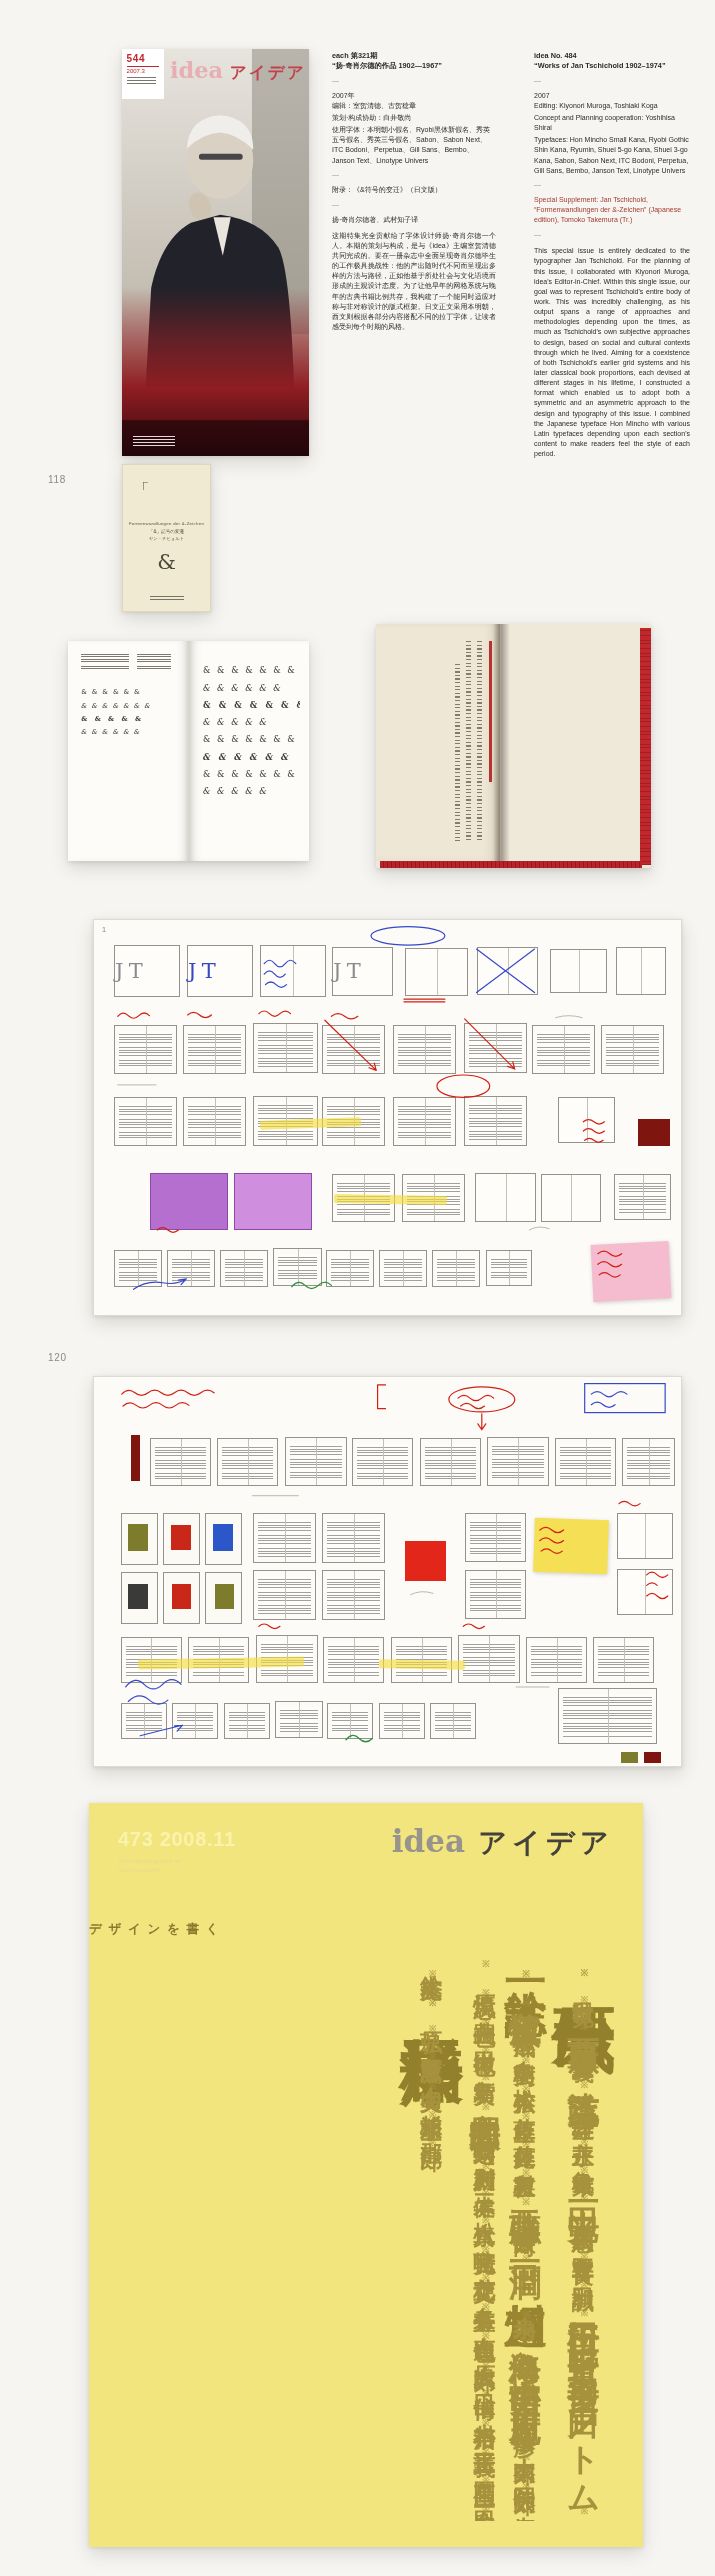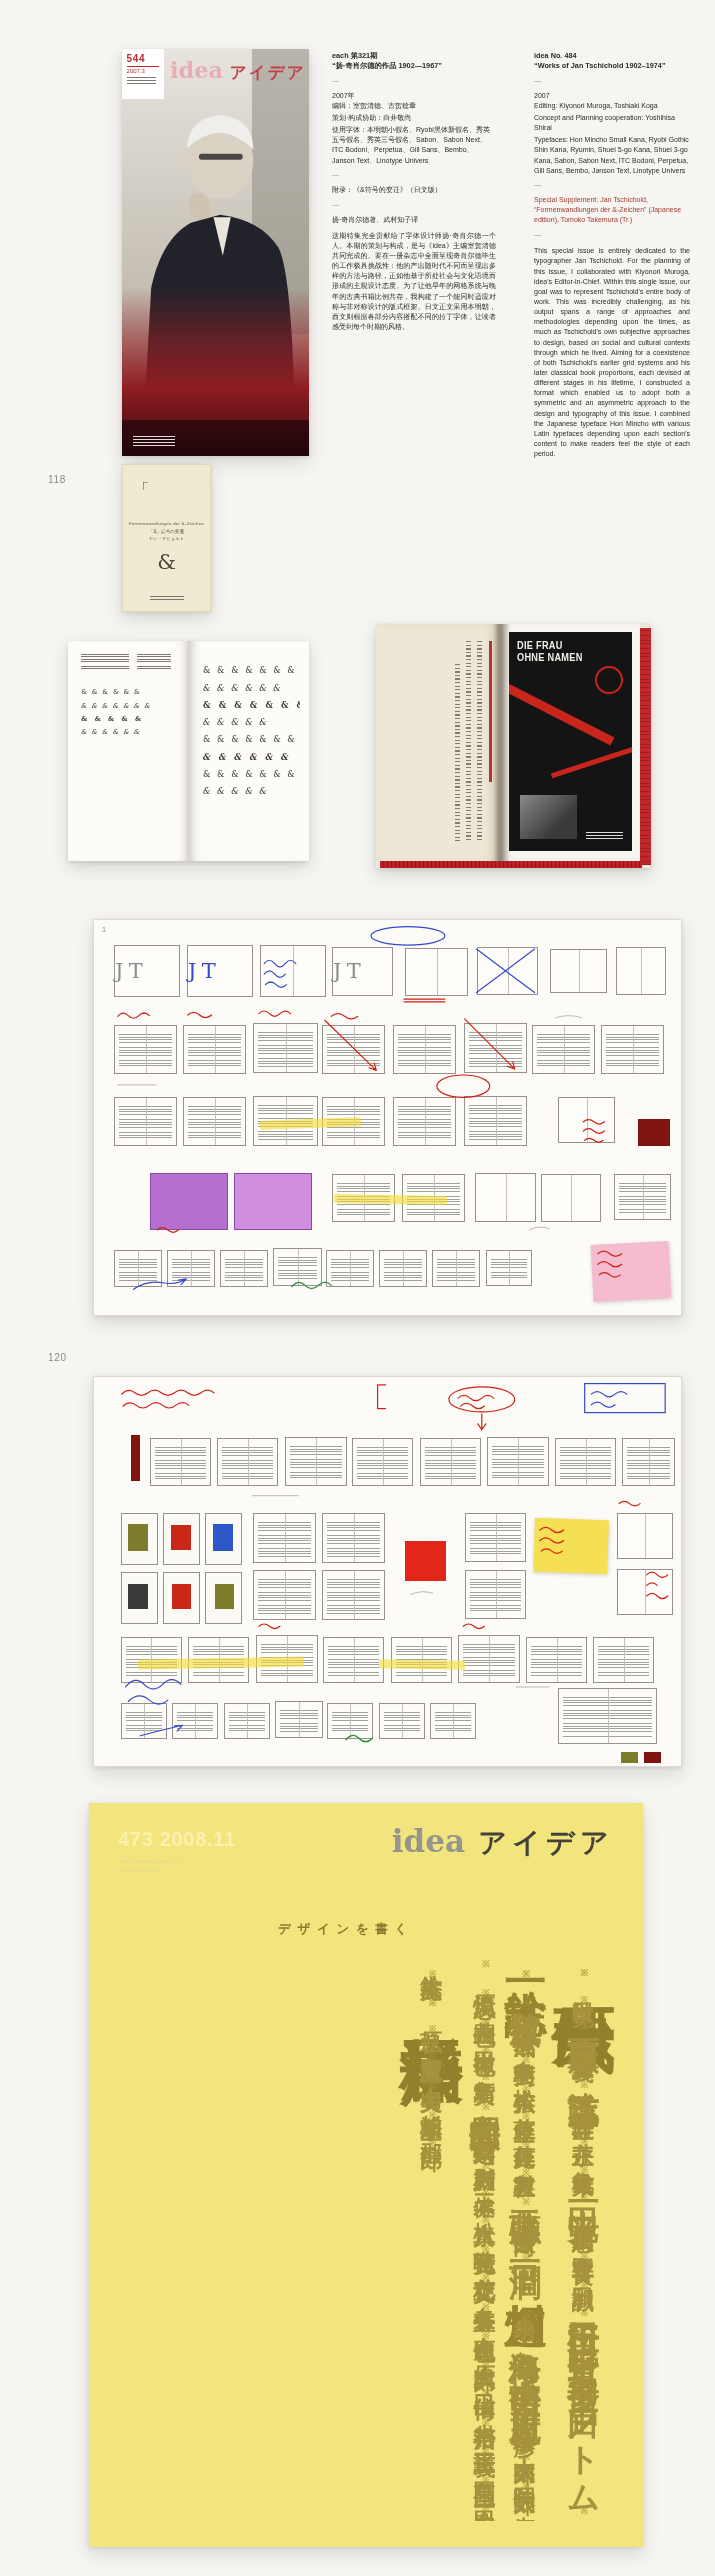--- a/index.html
+++ b/index.html
@@ -105,21 +105,21 @@
   .letterthumb { display:flex; align-items:center; justify-content:flex-start; font-family:"DejaVu Serif",serif; font-size:21px; color:#8b8b90; background:#fefdfa; border:0.7px solid #94928b; letter-spacing:5.3px; }
   .letterthumb.blue { color:#3548c8; }
 
   
   .poster331 { left:89px; top:1803px; width:554px; height:744px; background:#f2e57e; overflow:hidden; }
   .p-issue { position:absolute; left:29px; top:25px; font-size:20px; font-weight:bold; color:#fbf2ae; letter-spacing:0.7px; }
   .p-tags { position:absolute; left:30px; top:54px; font-size:6px; line-height:1.5; color:#e6da8e; }
   .p-logos { position:absolute; right:29px; top:20px; display:flex; align-items:baseline; gap:13.2px; }
   .p-logo-latin { font-family:"DejaVu Serif","Liberation Serif",serif; font-weight:bold; font-size:31px; color:#96948c; }
   .p-logo-kana { font-size:28px; font-weight:900; color:#44423b; letter-spacing:5.3px; }
-  .p-heading { position:absolute; left:0; right:40px; top:118px; text-align:center; font-size:12.6px; color:#8a7a2e; letter-spacing:6.6px; font-weight:bold; }
+  .p-heading { position:absolute; left:0; right:40px; top:118px; text-align:left; font-size:12.6px; color:#8a7a2e; letter-spacing:6.6px; font-weight:bold; }
   .names { position:absolute; left:24px; right:24px; top:154px; bottom:26.5px; writing-mode:vertical-rl; font-family:"DejaVu Serif","Liberation Serif",serif; font-weight:700; font-size:22px; line-height:1.1; letter-spacing:1.3px; color:#a6923d; overflow:hidden; }
   .nm { display:inline; }
   .nm::after { content:" ※ "; font-size:9.3px; opacity:.7; }
   .nm.s2 { font-size:32px; }
   .nm.s3 { font-size:42px; color:#9a8631; }
   .nm.s4 { font-size:64px; color:#93802c; }
 </style>
 </head>
 <body>
 
@@ -235,31 +235,20 @@
         </div>
     </div>
   </figure>
 
   <figure class="abs mag-spread photo-shadow">
     <div class="mag-left">
       <div class="vline vl1"></div>
       <div class="vline vl2"></div>
       <div class="vline vl3"></div>
       <div class="red-vbar"></div>
-    </div>
-    <div class="mag-right">
-      <div class="tpost">
-        <div class="pt pt1">DIE FRAU</div>
-        <div class="pt pt2">OHNE NAMEN</div>
-        <div class="poster-diag"></div>
-        <div class="poster-diag2"></div>
-        <div class="poster-circle"></div>
-        <div class="poster-photo"></div>
-        <div class="microlines light poster-foot"></div>
-      </div>
     </div>
     <div class="mag-gutter"></div>
     <div class="fore-edge-right"></div>
     <div class="fore-edge-bottom"></div>
   </figure>
 
   <section class="abs sheet photo-shadow" id="sheet1">
     <div class="corner-num">1</div>
     <div class="dec letterthumb" style="left:20px;top:25px;width:66px;height:52px">
         <span>JT</span>

